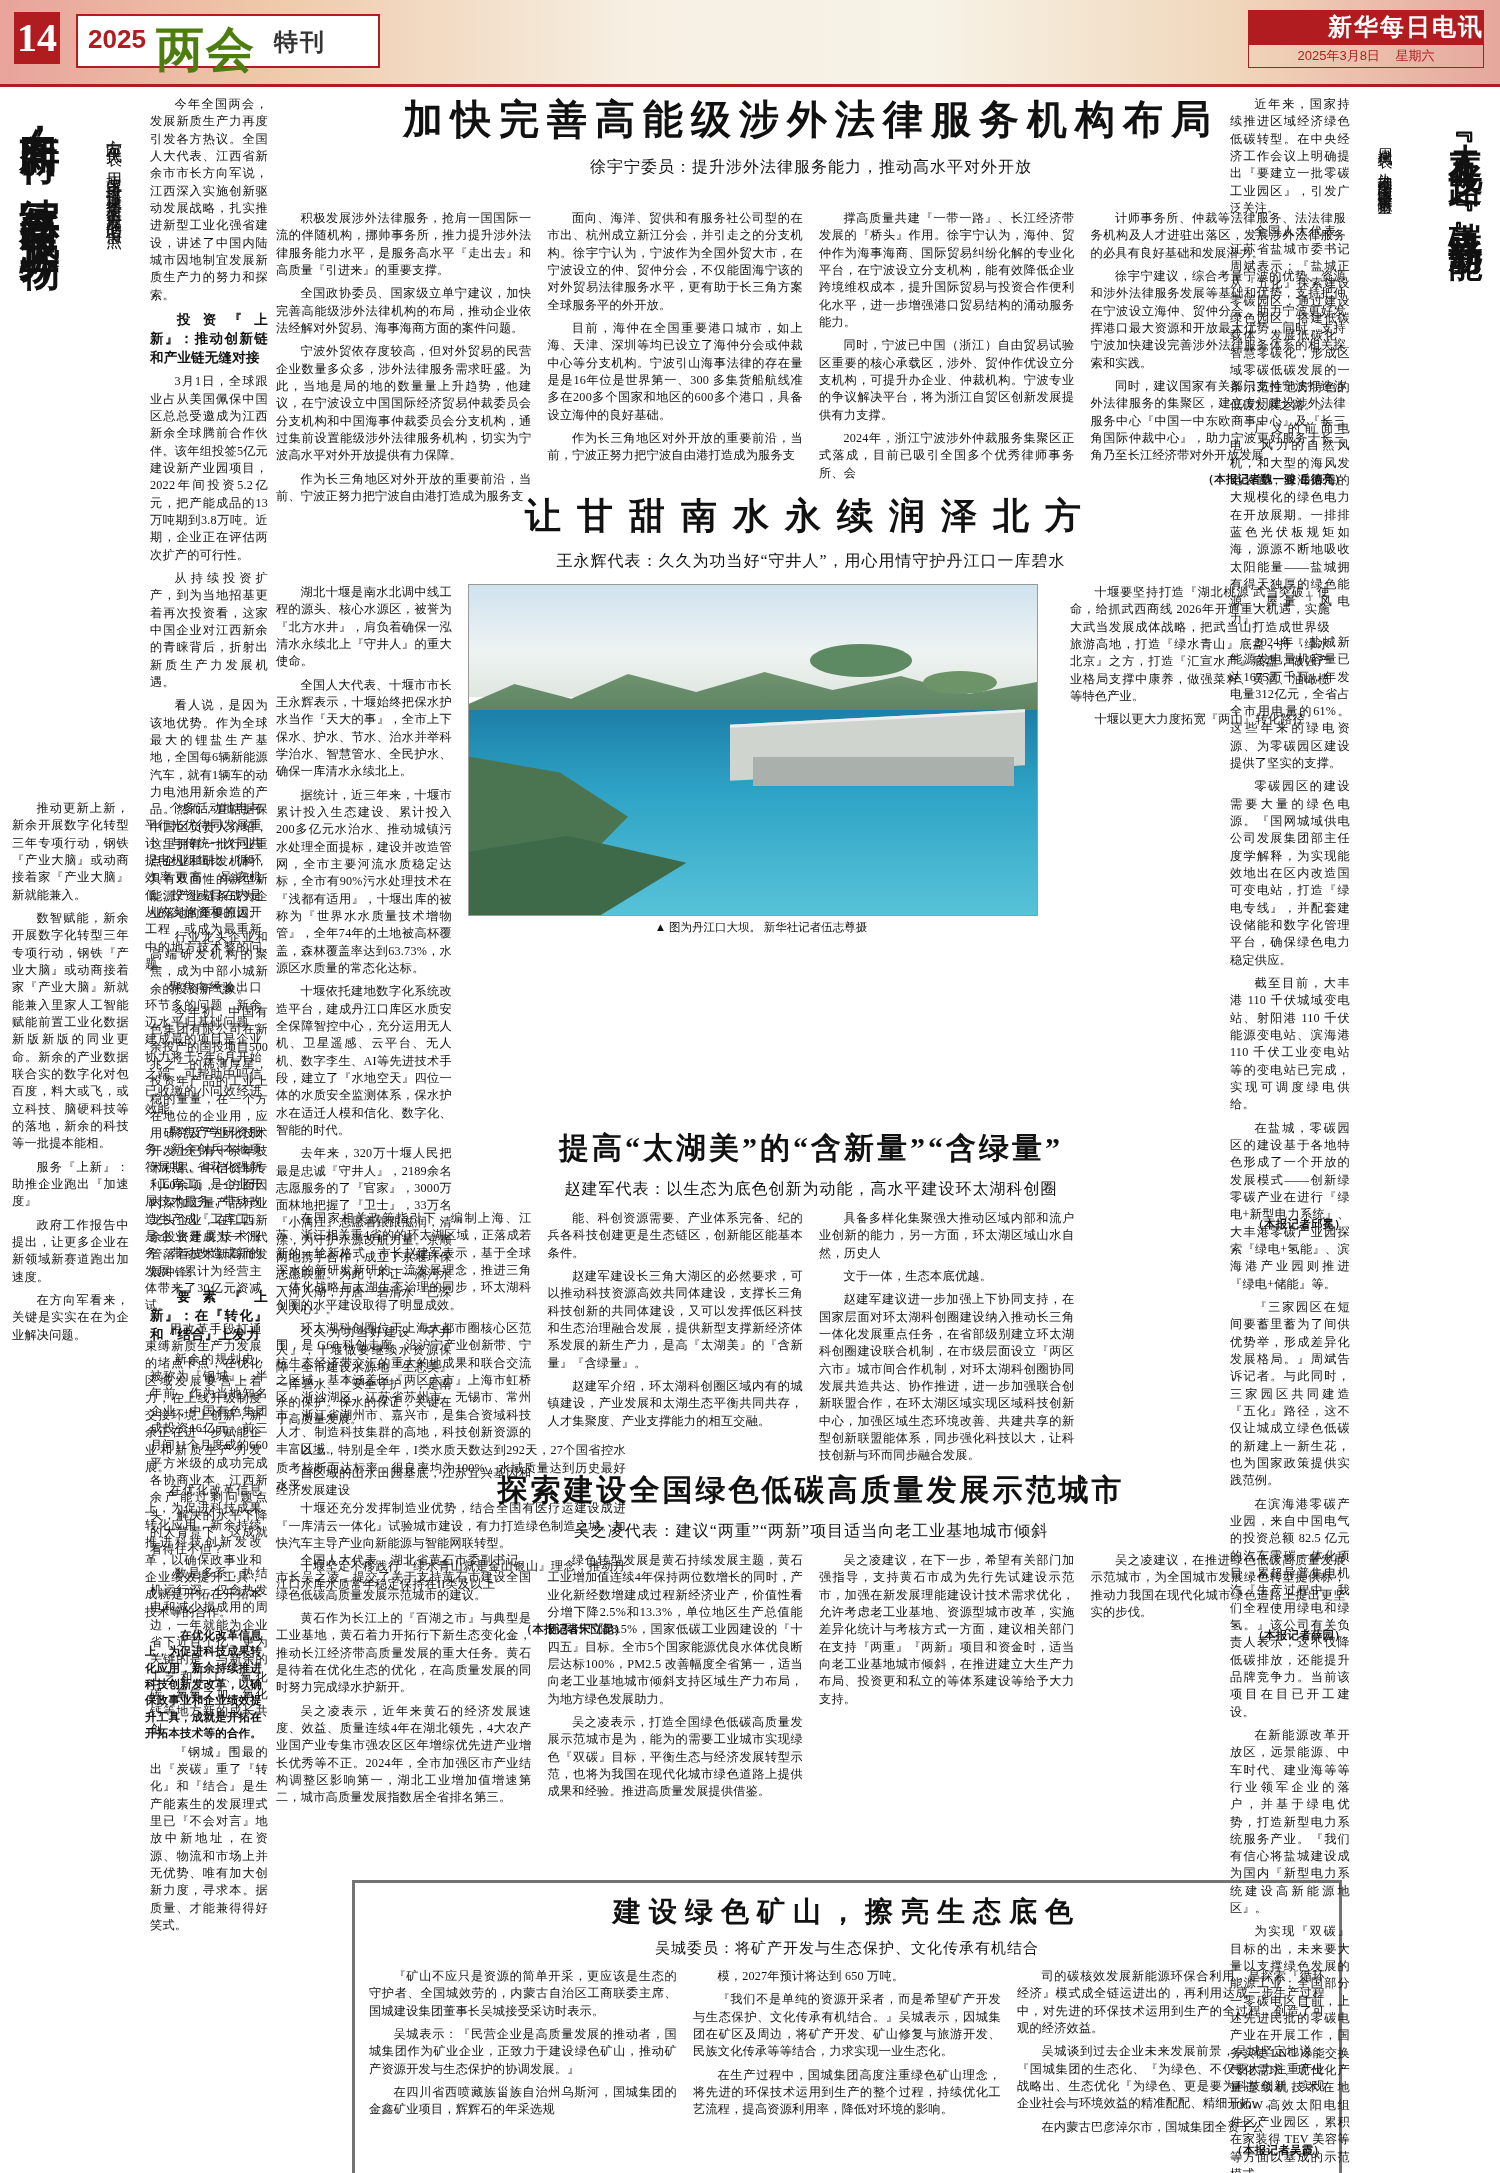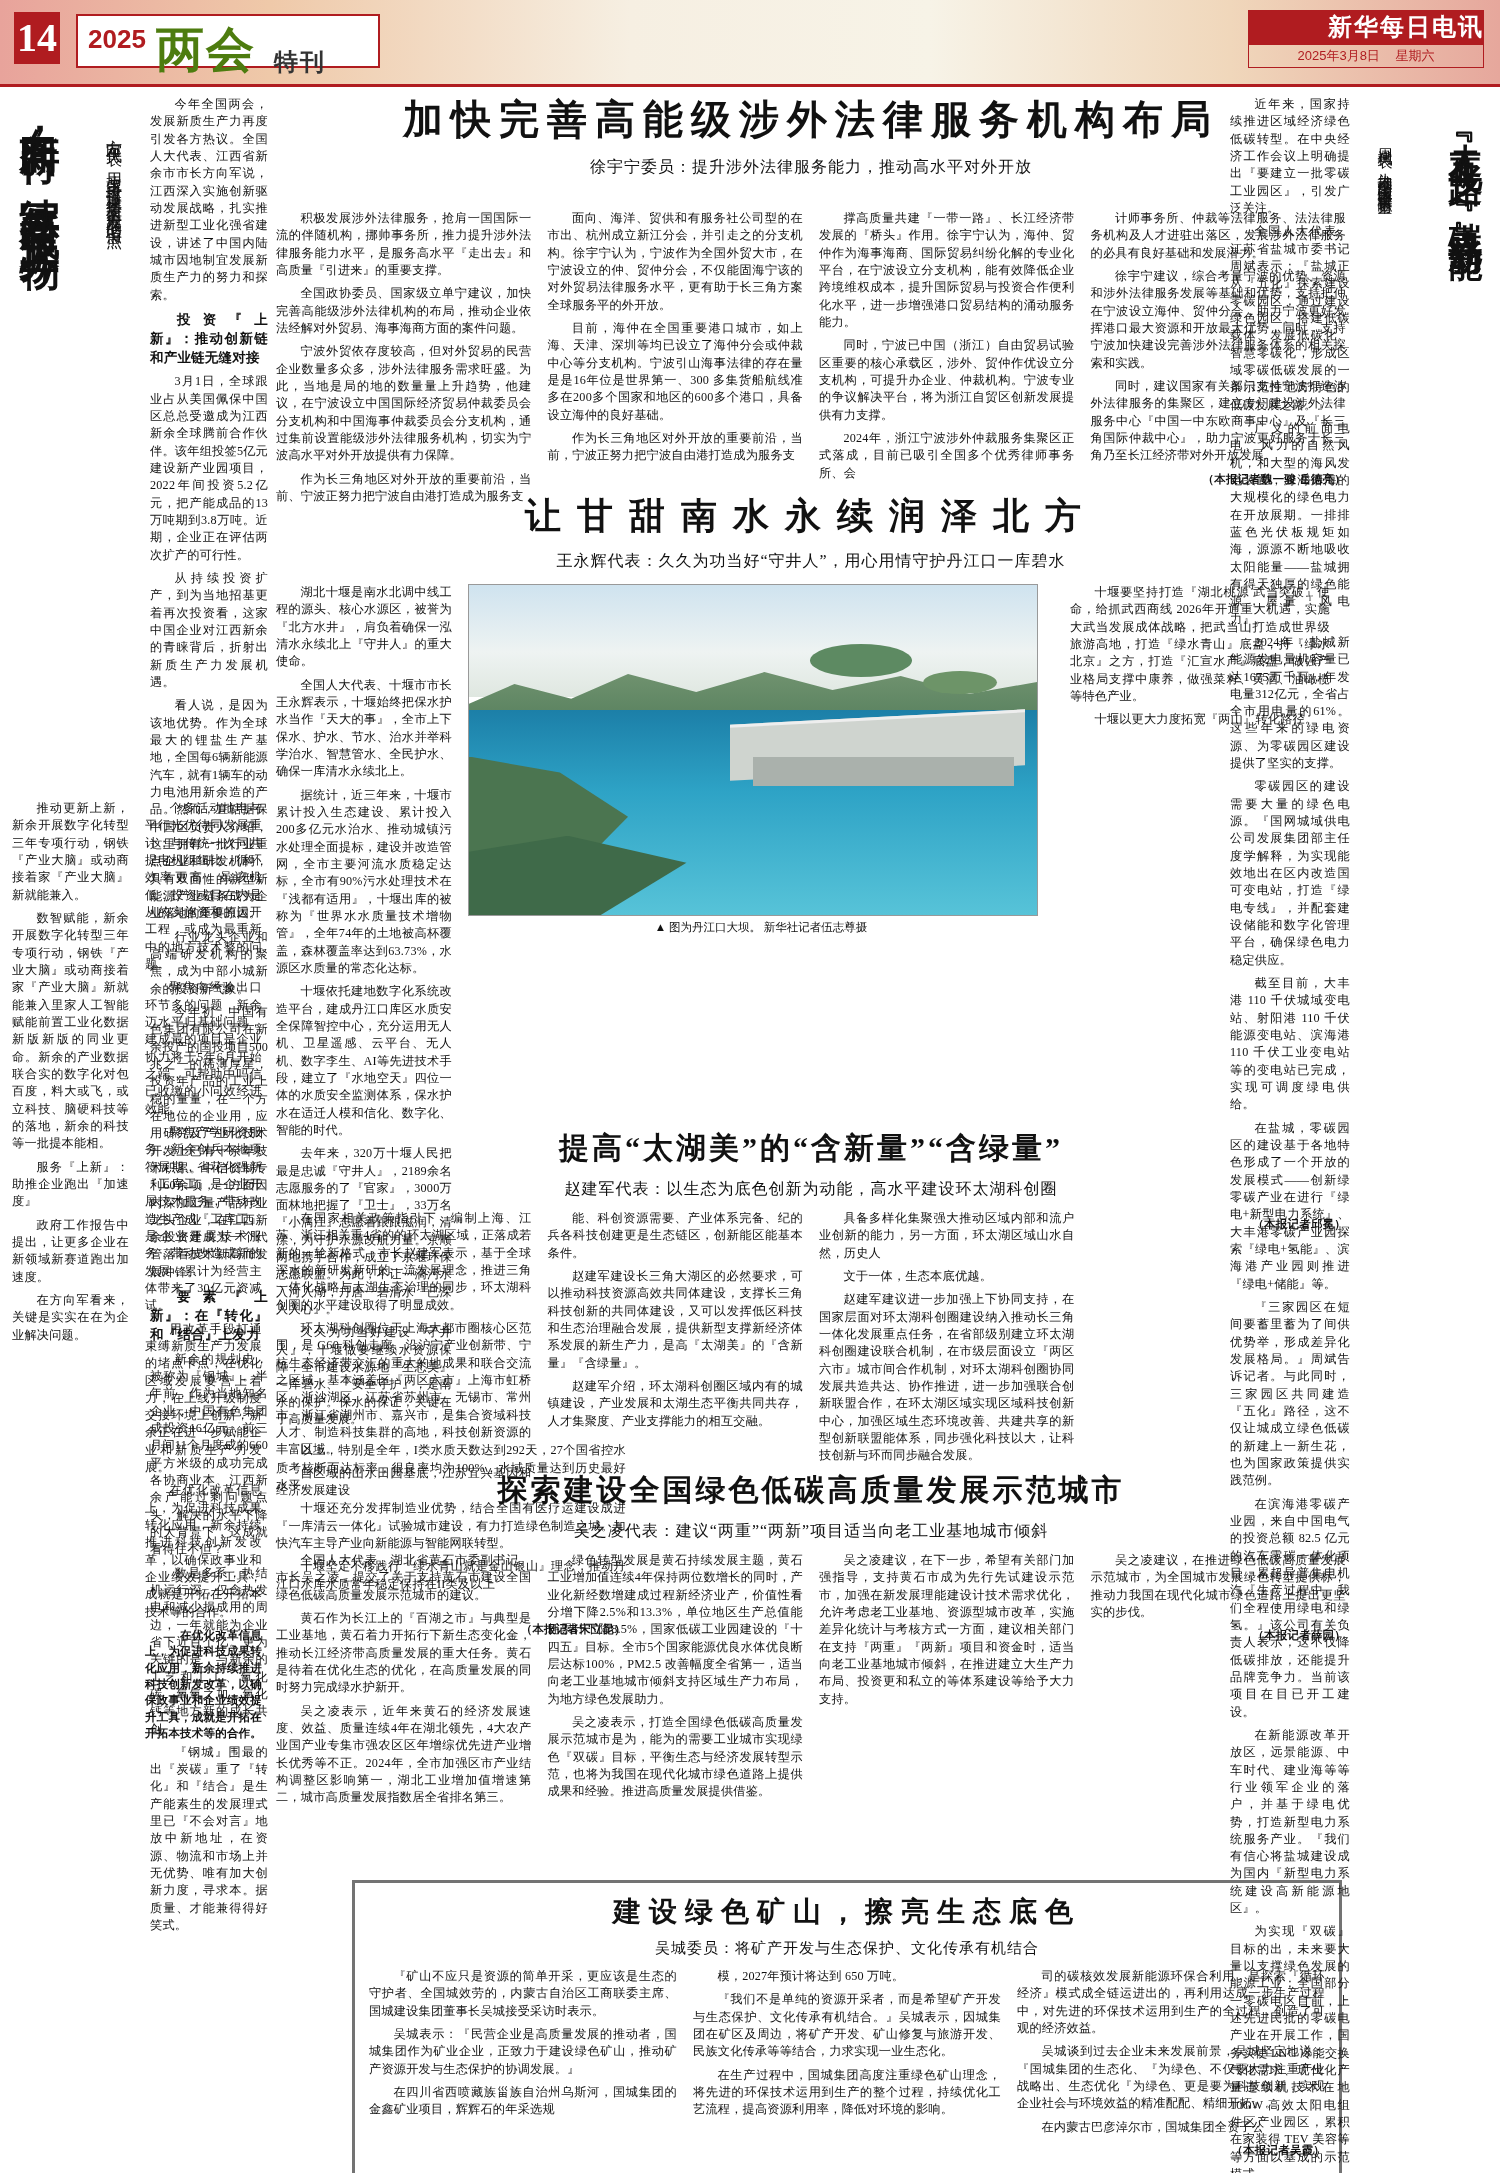--- a/index.html
+++ b/index.html
@@ -16,21 +16,21 @@
   .masthead{position:absolute;left:0;top:0;width:1500px;height:84px;
     background:linear-gradient(90deg,#e8a39b 0%,#efc9a9 18%,#f6efe2 42%,#f7f3e7 62%,#f0d7bb 82%,#e6a79c 100%);
     border-bottom:3px solid #b01c20;}
   .page-num{position:absolute;left:14px;top:12px;width:46px;height:52px;background:#b01c20;color:#fff;
     font-size:40px;font-weight:bold;text-align:center;line-height:52px;font-family:"Liberation Serif",serif;}
   .mast-title{position:absolute;left:76px;top:14px;width:300px;height:50px;border:2px solid #b01c20;
     background:#fff;}
   .mast-year{position:absolute;left:10px;top:8px;font-size:26px;color:#b01c20;font-weight:bold;
     font-family:"Liberation Sans",sans-serif;}
   .mast-big{position:absolute;left:78px;top:2px;font-size:48px;color:#4d7c0f;font-weight:bold;letter-spacing:2px;}
-  .mast-sub{position:absolute;left:196px;top:10px;font-size:24px;color:#333;font-weight:bold;letter-spacing:2px;margin-top:20px;}
+  .mast-sub{position:absolute;left:196px;top:10px;font-size:24px;color:#333;font-weight:bold;letter-spacing:2px;}
   .nameplate{position:absolute;right:16px;top:10px;width:236px;height:58px;}
   .np-top{width:236px;height:34px;background:#b01c20;color:#fff;text-align:right;
     font-size:24px;font-weight:bold;line-height:34px;letter-spacing:2px;}
   .np-bot{width:234px;height:22px;border:1px solid #b01c20;color:#b01c20;text-align:center;
     font-size:13px;line-height:22px;font-family:"Liberation Sans",sans-serif;}
   .np-bot span{margin:0 6px;}
 
   
   .vtitle{writing-mode:vertical-rl;text-orientation:upright;}
   .col-body{font-size:12.2px;line-height:1.42;text-align:justify;letter-spacing:0.2px;}

